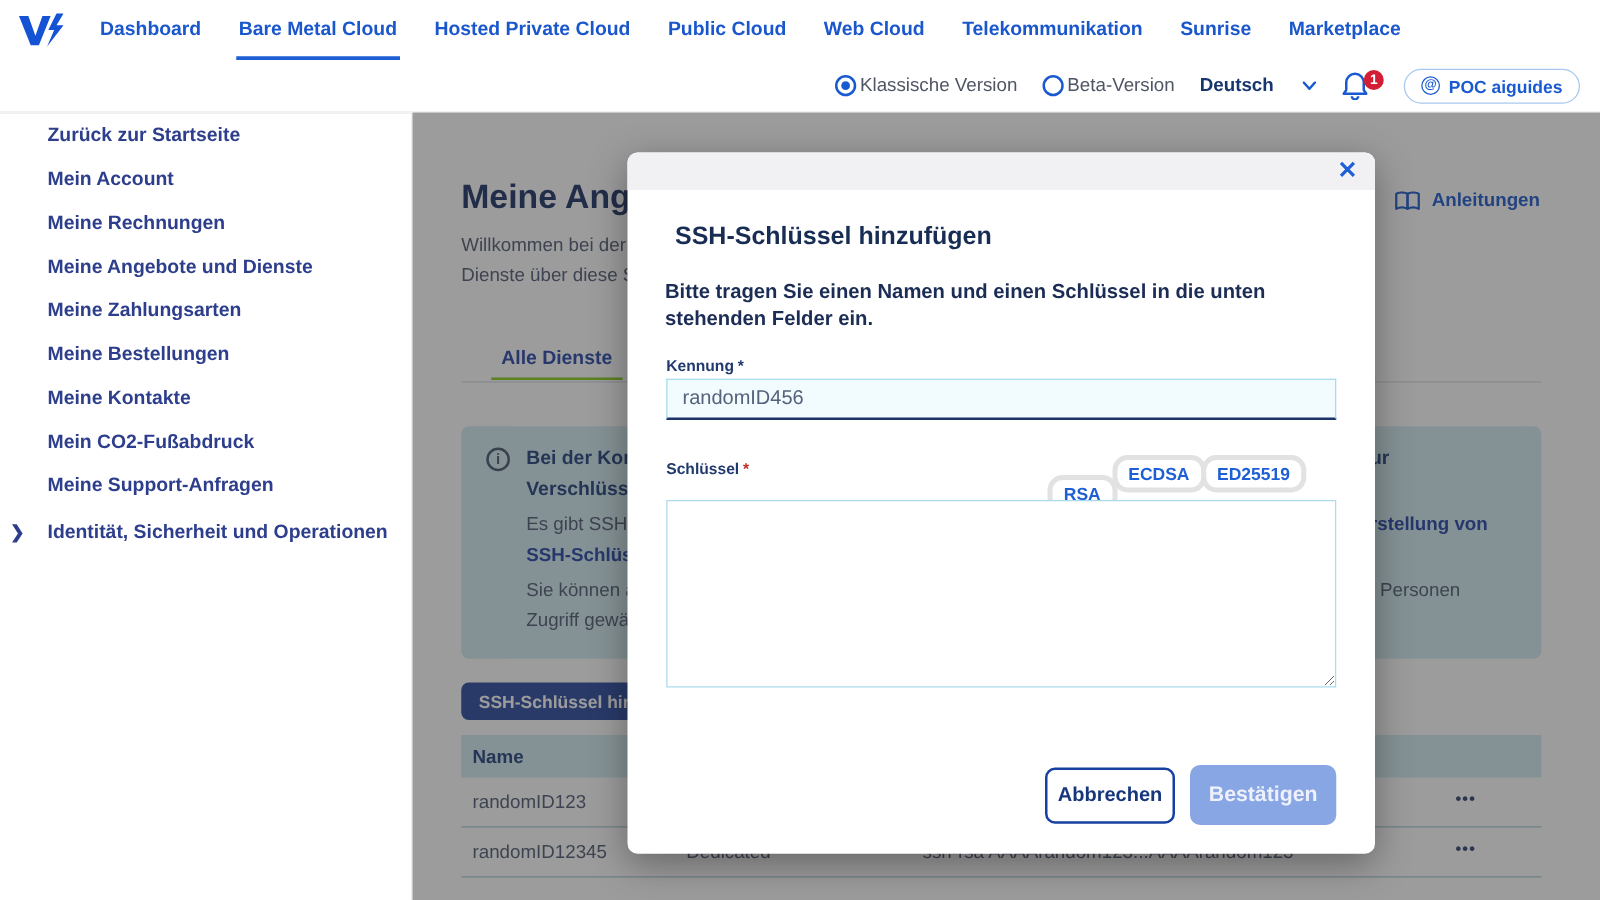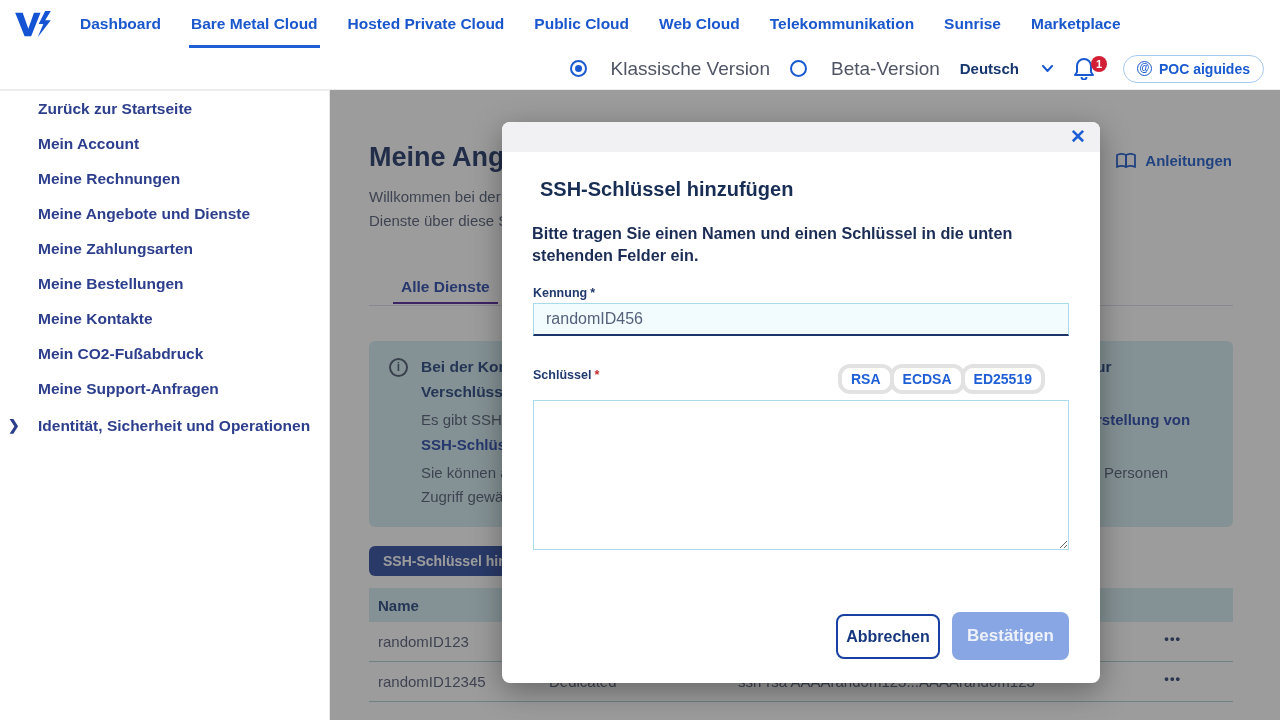--- a/index.html
+++ b/index.html
@@ -9,21 +9,21 @@
 
   
   #topbar { position:absolute; left:0; top:0; width:1280px; height:48px; background:#fff; display:flex; align-items:center; }
   .logo { margin:0 24px 0 12px; width:42px; height:30px; display:block; }
   .nav { display:flex; gap:26px; align-items:stretch; height:48px; }
   .nav-item { display:flex; align-items:center; padding:6px 2px 3px 2px; border-bottom:3px solid transparent; color:#1a57cc; font-weight:700; font-size:15.5px; cursor:pointer; }
   .nav-item.active { border-bottom-color:#1f5fd6; }
 
   
   #subbar { position:absolute; left:0; top:48px; width:1280px; height:42px; background:#fff; border-bottom:1px solid #ececec; display:flex; align-items:center; justify-content:flex-end; gap:20px; padding-right:16px; }
-  .radio-opt { display:flex; align-items:center; gap:24px; color:#4f5565; font-size:19px; cursor:pointer; }
+  .radio-opt { display:flex; align-items:center; gap:3px; color:#4f5565; font-size:15px; cursor:pointer; }
   .radio { width:17px; height:17px; border:2px solid #1a5ad0; border-radius:50%; position:relative; flex:0 0 auto; }
   .radio.checked::after { content:""; position:absolute; left:3px; top:3px; width:7px; height:7px; border-radius:50%; background:#1a5ad0; }
   .lang { display:flex; align-items:center; gap:23px; color:#16366e; font-weight:700; font-size:15px; cursor:pointer; }
   .chev { width:11px; height:7px; }
   .bell-wrap { position:relative; width:30px; height:26px; cursor:pointer; }
   .badge { position:absolute; right:-4px; top:0; min-width:16px; height:16px; border-radius:8px; background:#d21f35; color:#fff; font-size:11px; font-weight:700; display:flex; align-items:center; justify-content:center; padding:0 4px; }
   .account-pill { display:flex; align-items:center; gap:7px; border:1px solid #a7c9f0; border-radius:15px; height:28px; padding:0 13px; color:#1a5ad0; font-weight:700; font-size:14px; cursor:pointer; background:#fff; }
   .at-circle { width:15px; height:15px; border:1.4px solid #1a5ad0; border-radius:50%; font-size:10px; line-height:12px; text-align:center; font-weight:700; }
 
   
@@ -37,21 +37,21 @@
 
   
   #content { position:absolute; left:330px; top:90px; width:950px; height:630px; background:#fff; }
   .crumb { position:absolute; left:39px; top:20px; font-size:14.5px; white-space:nowrap; }
   .crumb a { color:#1a57cc; font-weight:700; text-decoration:underline; cursor:pointer; }
   .crumb .sep, .crumb .cur { color:#58606f; font-weight:400; text-decoration:none; }
   .page-title { position:absolute; left:39px; top:52px; font-size:27px; font-weight:700; color:#1a2f63; white-space:nowrap; }
   .guides { position:absolute; right:48px; top:62px; display:flex; gap:9px; align-items:center; color:#1a57cc; font-weight:700; font-size:15px; cursor:pointer; }
   .welcome { position:absolute; left:39px; font-size:15px; color:#4d5870; white-space:nowrap; }
   .tabs { position:absolute; left:39px; top:188px; width:864px; border-bottom:1px solid #d8dde4; height:28px; }
-  .tab { display:inline-block; margin-left:24px; padding:0 8px 6px 8px; color:#2242a8; font-weight:700; font-size:15.5px; border-bottom:2px solid #4c1d95; cursor:pointer; }
+  .tab { display:inline-block; margin-left:24px; padding:0 8px 6px 8px; color:#2242a8; font-weight:700; font-size:15.5px; border-bottom:2px solid #84cc16; cursor:pointer; }
   .info-box { position:absolute; left:39px; top:251px; width:864px; height:186px; background:#d3ecf2; border-radius:6px; }
   .info-i { position:absolute; left:20px; top:17px; width:19px; height:19px; border:2px solid #44536b; border-radius:50%; color:#44536b; font-size:12px; font-weight:700; text-align:center; line-height:15px; font-style:normal; }
   .if { position:absolute; white-space:nowrap; font-size:15px; }
   .if.b { color:#1e3d7a; font-weight:700; font-size:15.5px; }
   .if.g { color:#4d5870; }
   .if.l { color:#2141a6; font-weight:700; }
   .add-btn { position:absolute; left:39px; top:456px; height:30px; padding:0 14px; background:#26479f; color:#fff; font-weight:700; font-size:14px; border:none; border-radius:6px; line-height:30px; cursor:pointer; white-space:nowrap; }
   .tbl { position:absolute; left:39px; top:498px; width:864px; }
   .tbl-head { height:34px; background:#d3ecf2; display:flex; align-items:center; padding-left:9px; color:#1e3d7a; font-weight:700; font-size:15px; }
   .tbl-row { height:40px; border-bottom:1px solid #a9ccd3; position:relative; font-size:15px; color:#4d5870; }
@@ -66,21 +66,21 @@
   .modal-top { height:30px; background:#f1f1f3; border-radius:8px 8px 0 0; position:relative; }
   .modal-close { position:absolute; right:14px; top:2px; color:#1f5fd6; font-size:19px; font-weight:700; cursor:pointer; line-height:26px; }
   .modal-title { position:absolute; left:38px; top:56px; font-size:20px; font-weight:700; color:#182d54; }
   .modal-desc { position:absolute; left:30px; top:100px; width:552px; font-size:16.2px; font-weight:700; color:#1b2c55; line-height:22px; }
   .fld-label { position:absolute; left:31px; font-size:12.5px; font-weight:700; color:#213a6e; }
   .fld-label .req { color:#213a6e; margin-left:3px; }
   .fld-label .req.red { color:#c52b2b; }
   .name-input { position:absolute; left:31px; top:181px; width:536px; height:33px; background:#f2fbfe; border:1px solid #a8dceb; border-bottom:2px solid #1d3468; padding:0 12px; font-size:16px; color:#55627c; font-family:"Liberation Sans", sans-serif; }
   .seg-group { position:absolute; left:336px; top:242px; display:flex; }
   .seg { height:30px; background:#fff; color:#1f5fd6; font-weight:700; font-size:14px; border:4px solid #e2e2e2; border-radius:12px; padding:0 9px; line-height:22px; margin-left:-4px; cursor:pointer; white-space:nowrap; font-family:"Liberation Sans", sans-serif; }
-  .seg:first-child { margin-left:0; }
+  .seg:first-child { margin-left:0;margin-top:16px; }
   .key-area { position:absolute; left:31px; top:278px; width:536px; height:150px; border:1px solid #aadcec; resize:vertical; font-family:"Liberation Mono", monospace; font-size:13px; padding:6px; color:#4d5870; }
   .btn-cancel { position:absolute; left:334px; top:492px; width:104px; height:45px; background:#fff; border:2px solid #1740a0; border-radius:8px; color:#16377e; font-weight:700; font-size:16px; cursor:pointer; font-family:"Liberation Sans", sans-serif; }
   .btn-confirm { position:absolute; left:450px; top:490px; width:117px; height:48px; background:#87a6e3; border:none; border-radius:8px; color:#eef1fb; font-weight:700; font-size:17px; cursor:not-allowed; font-family:"Liberation Sans", sans-serif; }
 </style>
 </head>
 <body>
 
 <div id="frame">
 
   <div id="topbar">

